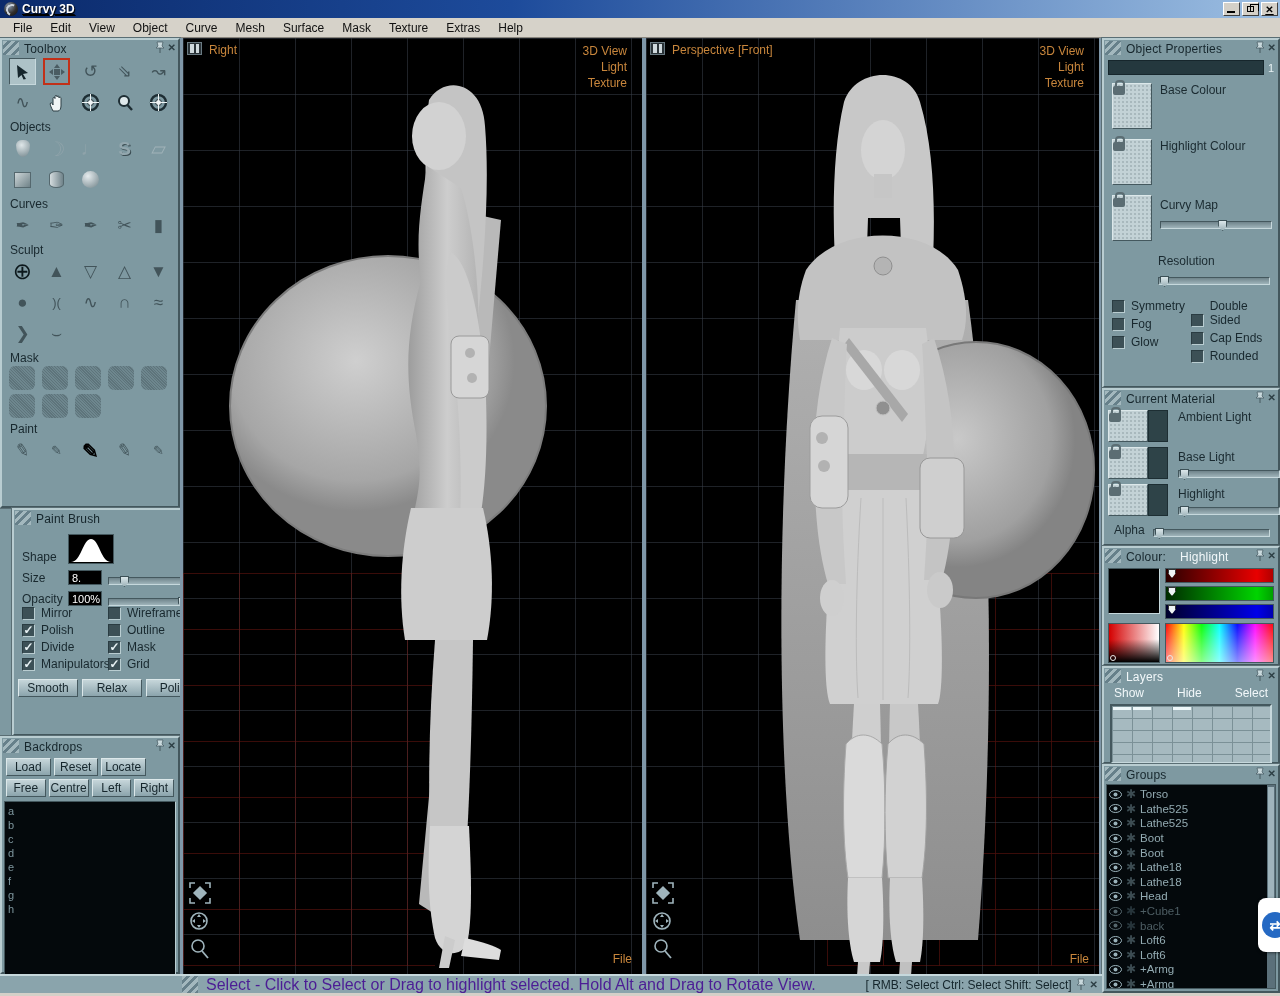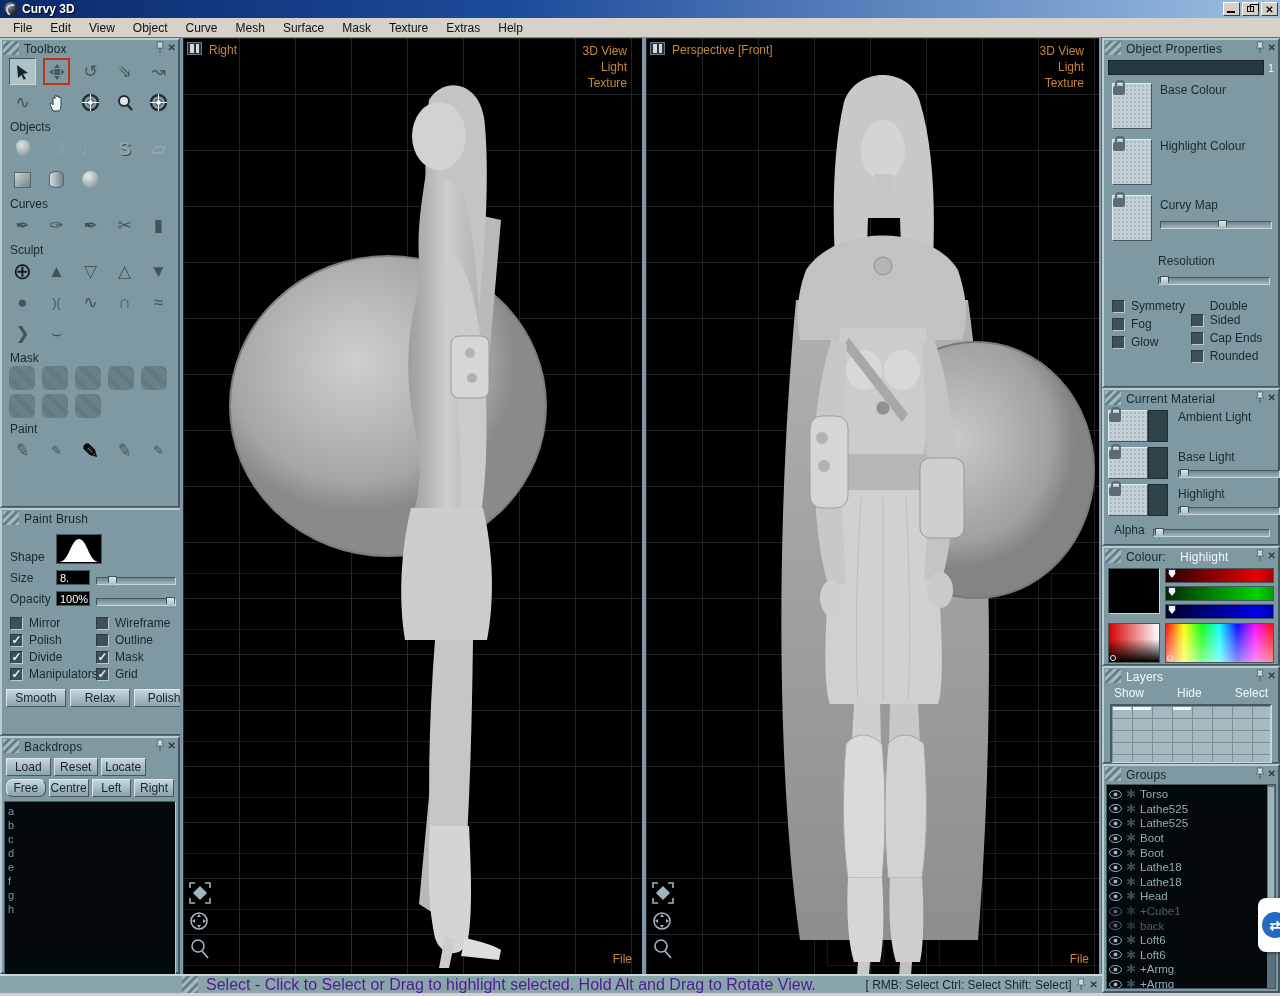--- a/index.html
+++ b/index.html
@@ -1,21 +1,21 @@
 <!DOCTYPE html>
 <html><head>
 <meta charset="utf-8">
 <style>
   html,body{margin:0;padding:0;background:#000;}
   *{box-sizing:border-box;font-family:"Liberation Sans",sans-serif;}
   .window{position:relative;width:1280px;height:996px;background:#7e99a1;overflow:hidden;}
 
   
   .titlebar{position:absolute;left:0;top:0;width:1280px;height:18px;
-    background:linear-gradient(to right,#0b2a6b,#1d4b9b 40%,#9dbfe2);display:flex;align-items:center;padding:0 2px;}
+    background:linear-gradient(to right,#0b2a6b,#1d4b9b 40%,#9dbfe2);display:flex;align-items:center;padding:0 2px;text-decoration:underline;}
   .logo{width:14px;height:14px;border-radius:50%;margin:0 4px 0 2px;
     background:radial-gradient(circle at 35% 30%,#8a9bb0,#32302e 55%,#111);position:relative;}
   .logo:before{content:"";position:absolute;left:2px;top:2px;width:8px;height:8px;border:2px solid #cfd6de;
     border-right-color:transparent;border-bottom-color:transparent;border-radius:50%;transform:rotate(-20deg);}
   .title-text{color:#fff;font-weight:bold;font-size:12px;text-shadow:1px 1px 1px #000;}
   .winbtns{margin-left:auto;display:flex;gap:2px;}
   .wbtn{width:17px;height:14px;background:#d4d0c8;border:1px solid;border-color:#fff #404040 #404040 #fff;
     display:flex;align-items:center;justify-content:center;font-size:9px;color:#000;position:relative;}
   .wbtn .minbar{position:absolute;left:3px;bottom:2px;width:8px;height:2px;background:#000;}
   .wbtn .rst{position:absolute;left:4px;top:3px;width:7px;height:6px;border:1px solid #000;background:#d4d0c8;}
@@ -298,21 +298,21 @@
     <div class="seclabel">Paint</div>
     <div class="toolrow">
       <span class="tool" style="transform:rotate(10deg);">✎</span>
       <span class="tool" style="font-size:13px;">✎</span>
       <span class="tool" style="color:#000;font-size:20px;font-weight:bold;">✎</span>
       <span class="tool" style="transform:rotate(10deg);">✎</span>
       <span class="tool" style="font-size:13px;">✎</span>
     </div>
   </div>
 
-  <div class="panel" style="left:0;top:508px;width:216px;height:228px;">
+  <div class="panel" style="left:12px;top:508px;width:216px;height:228px;">
     <div class="ph">
       <span class="corner"></span>
       <span class="ph-title">Paint Brush</span>
       <span class="ph-right">
         <svg width="10" height="13">
             <path d="M2 1h6l-1 4 2 2H1l2-2z" fill="#c9d9dd" stroke="#44585e" stroke-width=".7"></path>
             <line x1="5" y1="7" x2="5" y2="12" stroke="#44585e"></line>
           </svg>
         <span class="xicon">✕</span>
       </span>
@@ -333,21 +333,21 @@
         </span>
     </div>
     <div class="row">
       <span class="flabel" style="width:46px;">Opacity</span>
       <span class="blackfield" style="width:34px;">100%</span>
       <span class="track" style="width:80px;margin-left:6px;">
           <span class="thumb" style="left:88%;"></span>
         </span>
     </div>
 
-    <div style="display:flex;margin:10px 0 0 8px;">
+    <div style="display:flex;margin:0 0 0 8px;">
       <div style="width:86px;">
         <div class="row" style="margin:0 0 3px 0;">
             <span class="cb"></span>
             <span class="cb-label">Mirror</span>
           </div>
         <div class="row" style="margin:0 0 3px 0;">
             <span class="cb">✓</span>
             <span class="cb-label">Polish</span>
           </div>
         <div class="row" style="margin:0 0 3px 0;">
@@ -397,21 +397,21 @@
         <span class="xicon">✕</span>
       </span>
     </div>
     <div style="display:flex;gap:3px;margin:2px 4px 0 4px;">
       <span class="btn" style="flex:1;">Load</span>
       <span class="btn" style="flex:1;">Reset</span>
       <span class="btn" style="flex:1;">Locate</span>
       <span style="flex:.6;"></span>
     </div>
     <div style="display:flex;gap:3px;margin:3px 4px 0 4px;">
-      <span class="btn" style="flex:1;border-radius:7px;">Free</span>
+      <span class="btn" style="flex:1;">Free</span>
       <span class="btn" style="flex:1;">Centre</span>
       <span class="btn" style="flex:1;">Left</span>
       <span class="btn" style="flex:1;">Right</span>
     </div>
     <div class="blacklist" style="margin:4px 2px 0 2px;height:188px;">
       <div>a</div>
       <div>b</div>
       <div>c</div>
       <div>d</div>
       <div>e</div>

